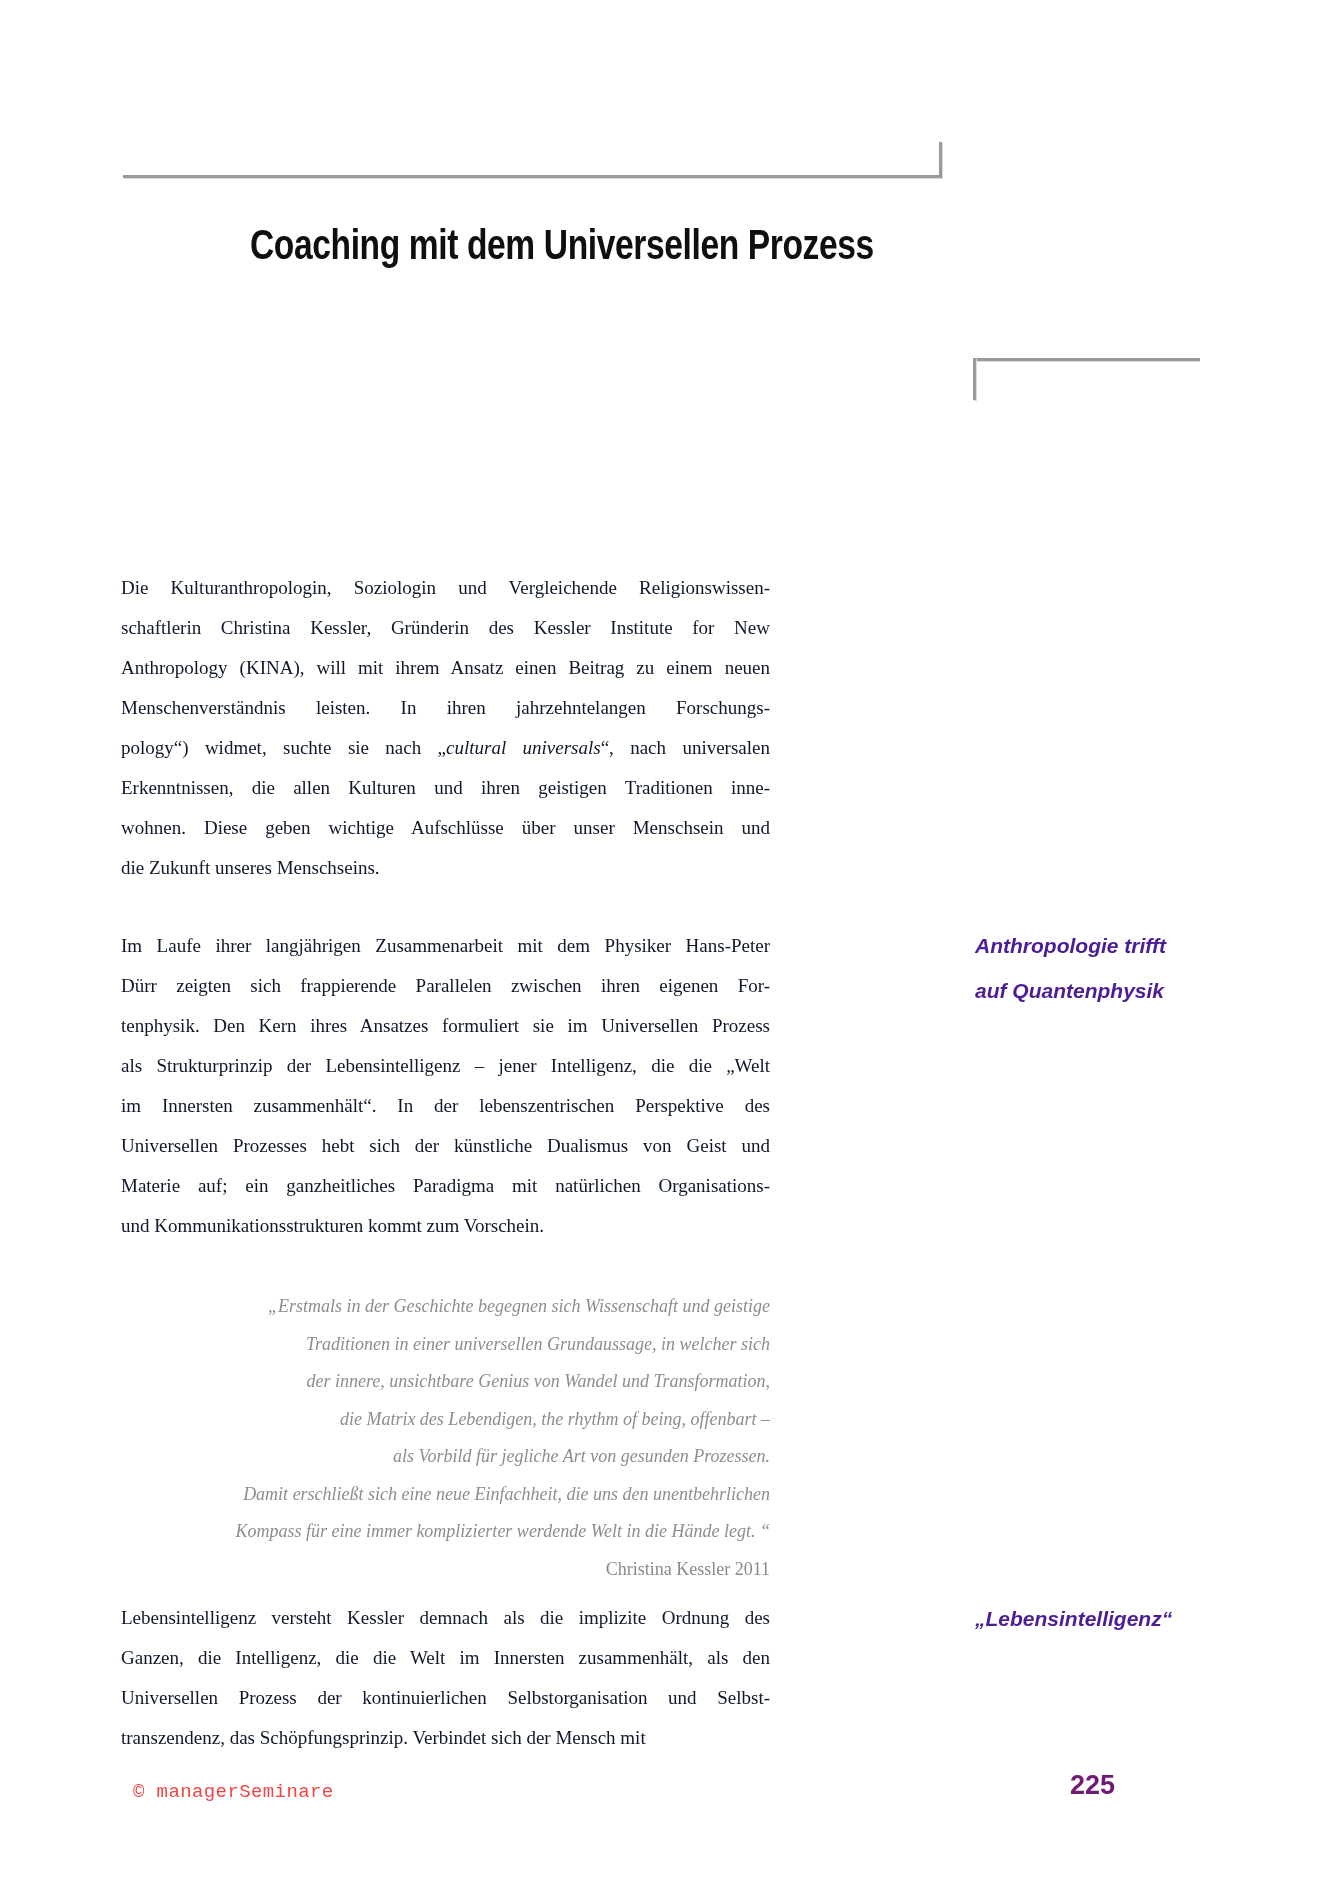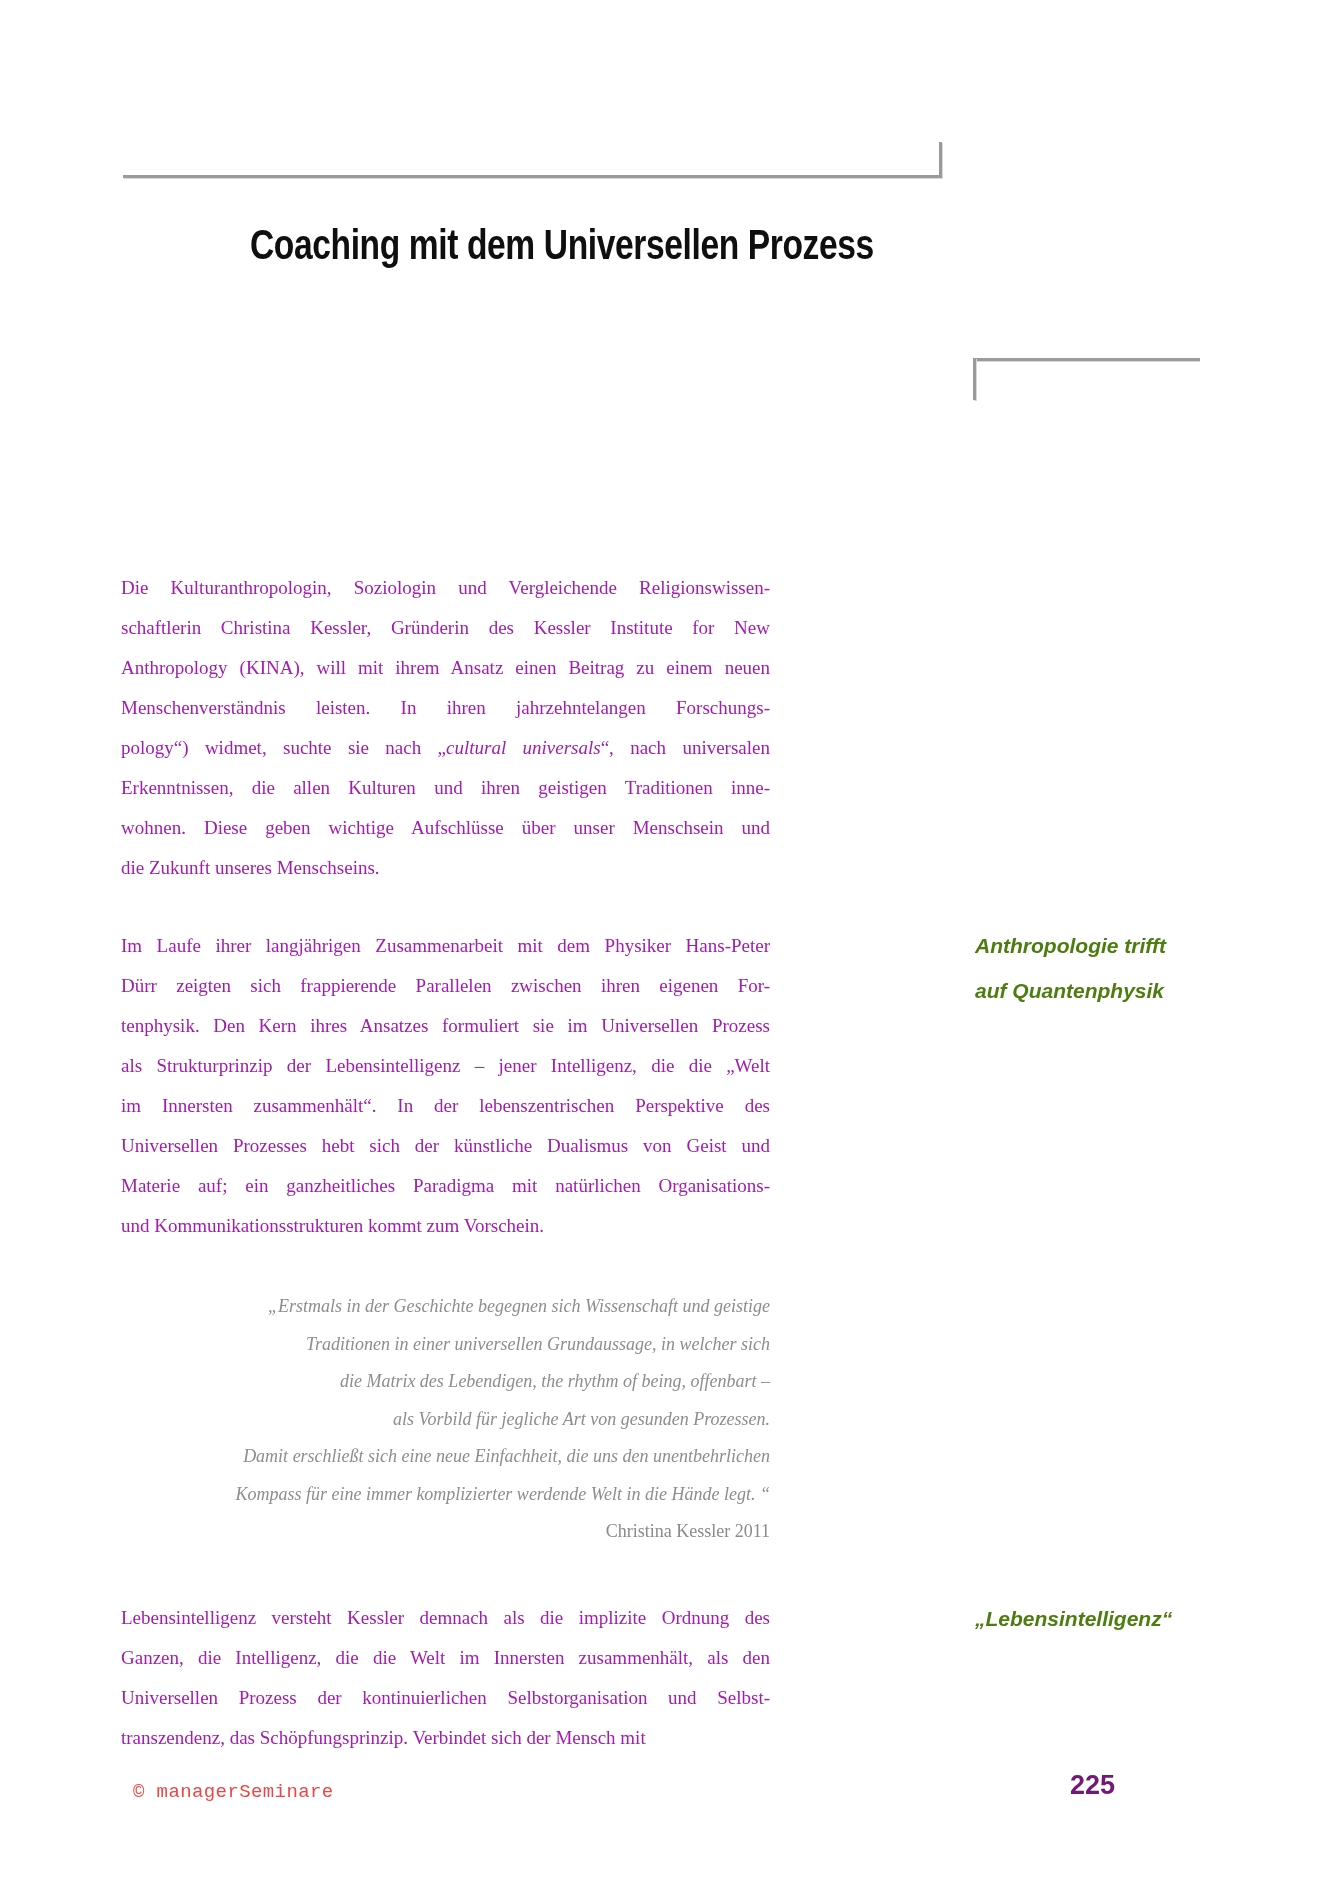--- a/index.html
+++ b/index.html
@@ -35,21 +35,21 @@
   }
 
   
   .para {
     position: absolute;
     left: 121px;
     width: 649px;
     font-family: "Liberation Serif", serif;
     font-size: 19px;
     line-height: 40px;
-    color: #a21caf;
+    color: #0f172a;
   }
   .p1 { top: 568px; }
   .p2 { top: 926px; }
   .p3 { top: 1598px; }
   .para .line { text-align: justify; text-align-last: justify; height: 40px; }
   .para .line.last { text-align-last: left; }
   .para em { font-style: italic; }
 
   
   .quote {
@@ -69,21 +69,21 @@
   
   .note {
     position: absolute;
     left: 975px;
     width: 250px;
     font-family: "Liberation Sans", sans-serif;
     font-style: italic;
     font-weight: 700;
     font-size: 21px;
     line-height: 45px;
-    color: #4d7c0f;
+    color: #4c1d95;
   }
   .note1 { top: 923px; }
   .note2 { top: 1596px; }
 
   
   .footer-copy {
     position: absolute;
     left: 133px; top: 1780px;
     font-family: Liberation Mono, monospace;
     font-size: 19px;
@@ -138,20 +138,21 @@
       <div class="line"><span>im Innersten zusammenhält“. In der lebenszentrischen Perspektive des</span></div>
       <div class="line"><span>Universellen Prozesses hebt sich der künstliche Dualismus von Geist und</span></div>
       <div class="line"><span>Materie auf; ein ganzheitliches Paradigma mit natürlichen Organisations-</span></div>
       <div class="line last"><span>und Kommunikationsstrukturen kommt zum Vorschein.</span></div>
     </div>
 
   <div class="quote">
     <div>
         <div class="qline">„Erstmals in der Geschichte begegnen sich Wissenschaft und geistige</div>
         <div class="qline">Traditionen in einer universellen Grundaussage, in welcher sich</div>
+        <div class="qline">der innere, unsichtbare Genius von Wandel und Transformation,</div>
         <div class="qline">die Matrix des Lebendigen, the rhythm of being, offenbart –</div>
         <div class="qline">als Vorbild für jegliche Art von gesunden Prozessen.</div>
         <div class="qline">Damit erschließt sich eine neue Einfachheit, die uns den unentbehrlichen</div>
         <div class="qline">Kompass für eine immer komplizierter werdende Welt in die Hände legt. “</div>
       </div>
     <div class="qattr">Christina Kessler 2011</div>
   </div>
 
   <div class="note note2">
       <div>„Lebensintelligenz“</div>

